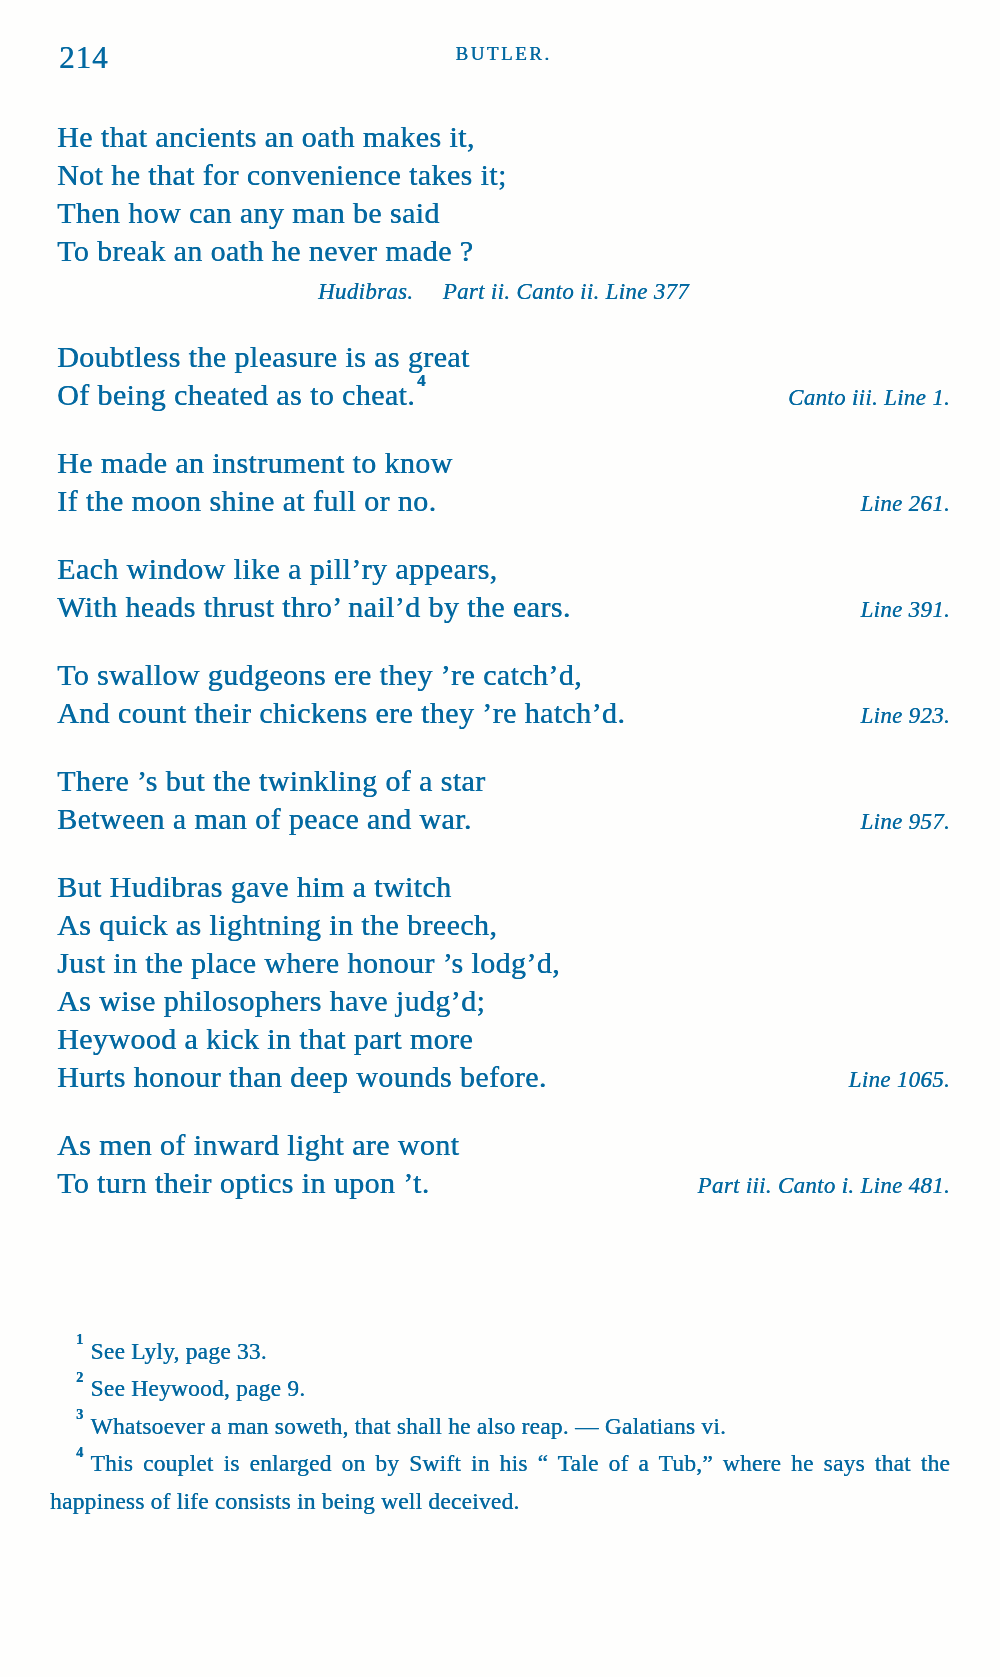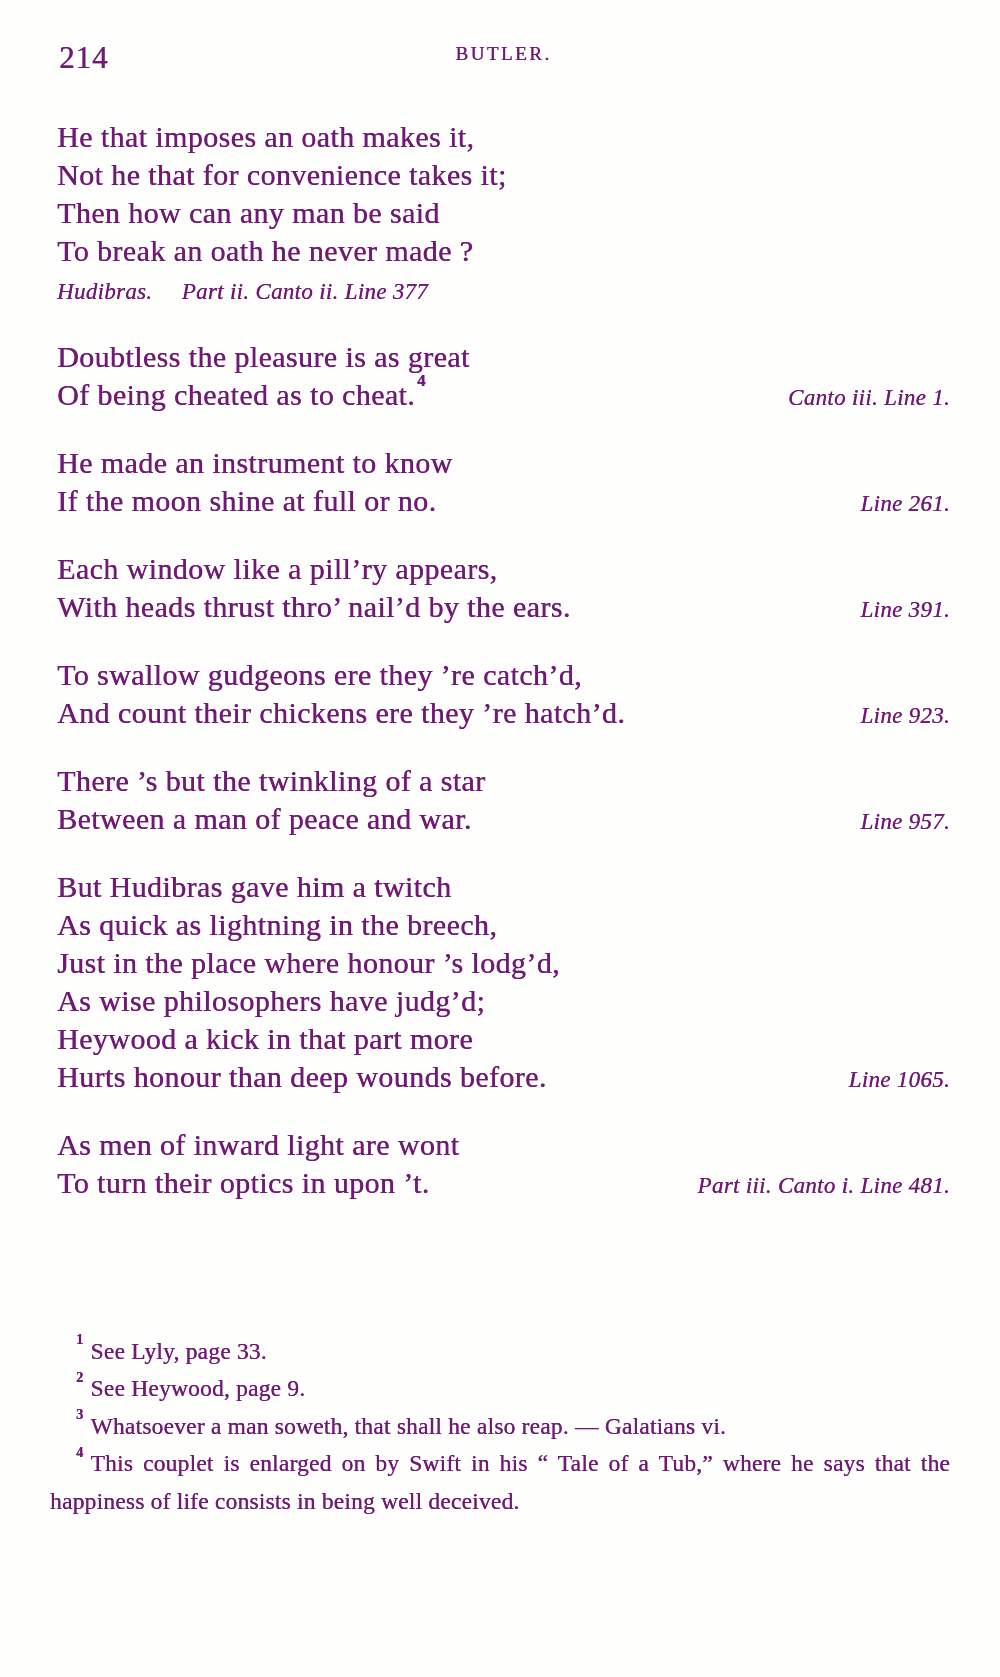--- a/index.html
+++ b/index.html
@@ -11,21 +11,21 @@
     width: 1000px;
     height: 1677px;
     overflow: hidden;
   }
   .page {
     box-sizing: border-box;
     width: 1000px;
     height: 1677px;
     padding: 40px 50px 0 57px;
     background: #fefefd;
-    color: #701a75;
+    color: #0369a1;
     font-family: "Liberation Serif", serif;
   }
   
   .page-header {
     position: relative;
     height: 34px;
   }
   .page-num {
     position: absolute;
     left: 2px;
@@ -77,21 +77,21 @@
     align-items: baseline;
   }
   .citation {
     font-style: italic;
     font-size: 23px;
     letter-spacing: 0.3px;
     white-space: pre;
     text-shadow: 0.3px 0 0 currentColor;
   }
   .citation-row {
-    text-align: left;
+    text-align: center;
   }
   
   .footnotes {
     margin-top: 128px;
     margin-left: -7px;
     font-size: 23.5px;
     line-height: 37.4px;
     letter-spacing: 0.2px;
     text-align: justify;
     text-shadow: 0.3px 0 0 currentColor;
@@ -117,21 +117,21 @@
 
 <div class="page">
 
   <div class="page-header">
     <span class="page-num">214</span>
     <span class="running-head">BUTLER.</span>
   </div>
 
   <main class="quotes" id="quotes">
       <div class="quote">
-        <div class="verse-line">He that imposes an oath makes it,</div>
+        <div class="verse-line">He that ancients an oath makes it,</div>
         <div class="verse-line">Not he that for convenience takes it;</div>
         <div class="verse-line">Then how can any man be said</div>
         <div class="verse-line">To break an oath he never made ?</div>
         <div class="citation-row"><span class="citation">Hudibras.  Part ii. Canto ii. Line 377</span></div>
       </div>
       <div class="quote">
         <div class="verse-line">Doubtless the pleasure is as great</div>
         <div class="verse-row">
           <div class="verse-line">Of being cheated as to cheat.<sup>4</sup></div>
           <span class="citation">Canto iii. Line 1.</span>

